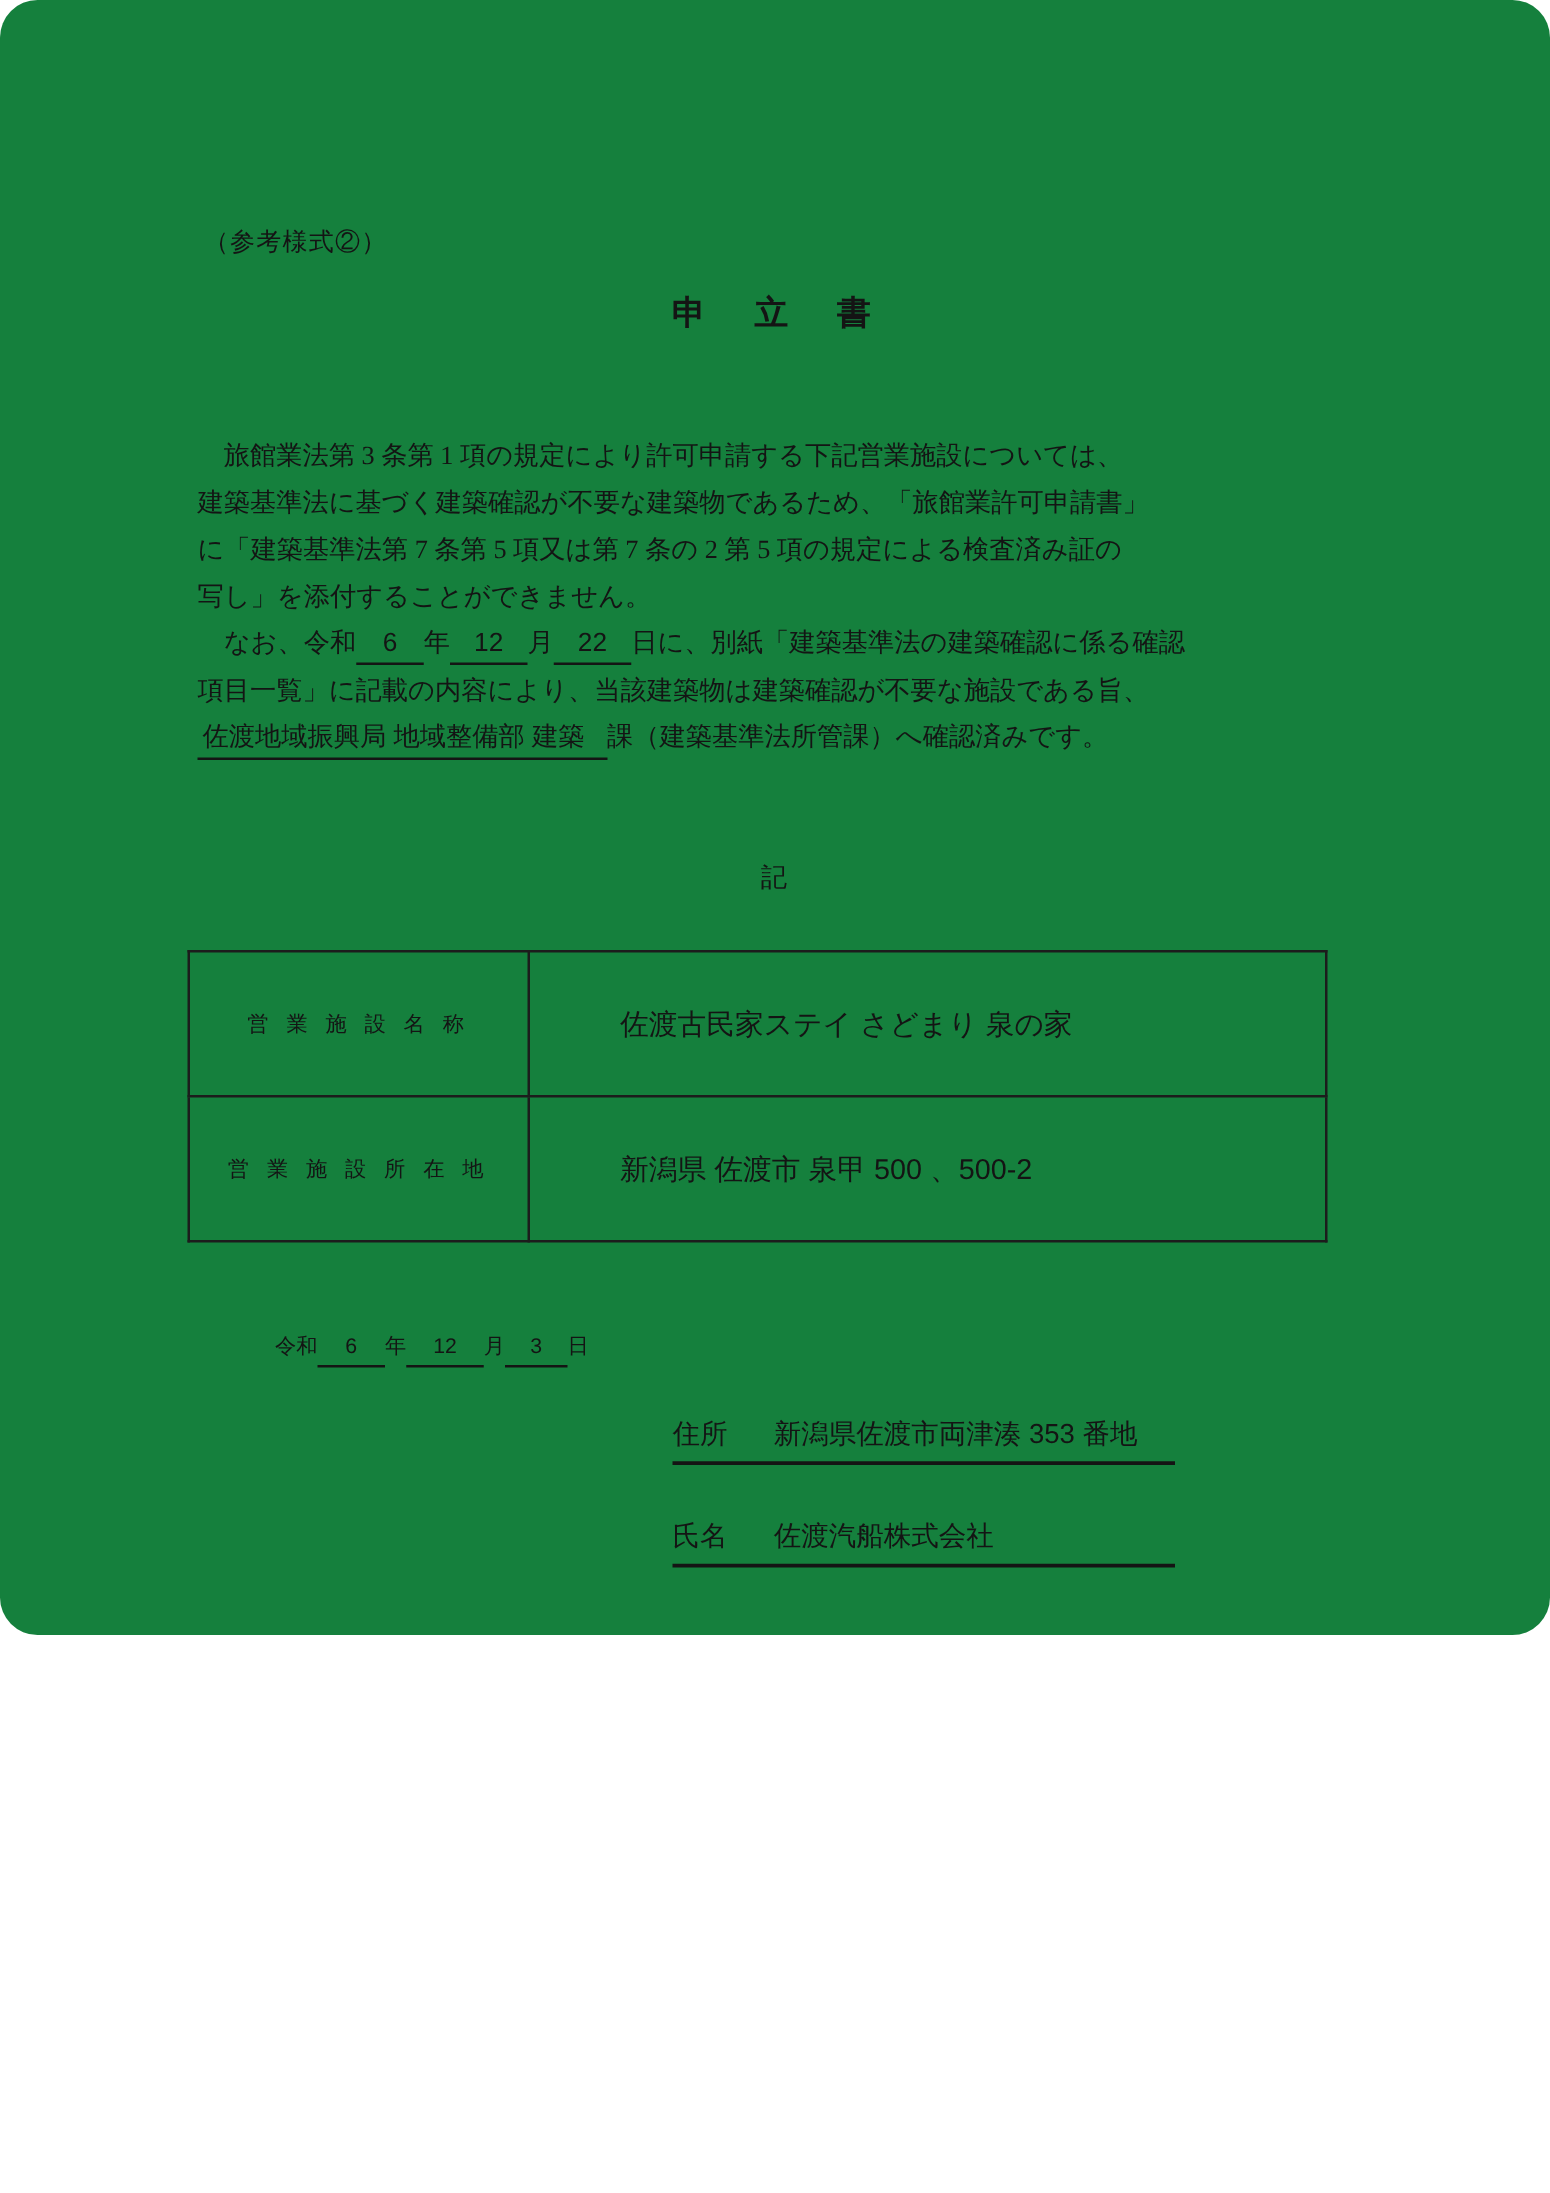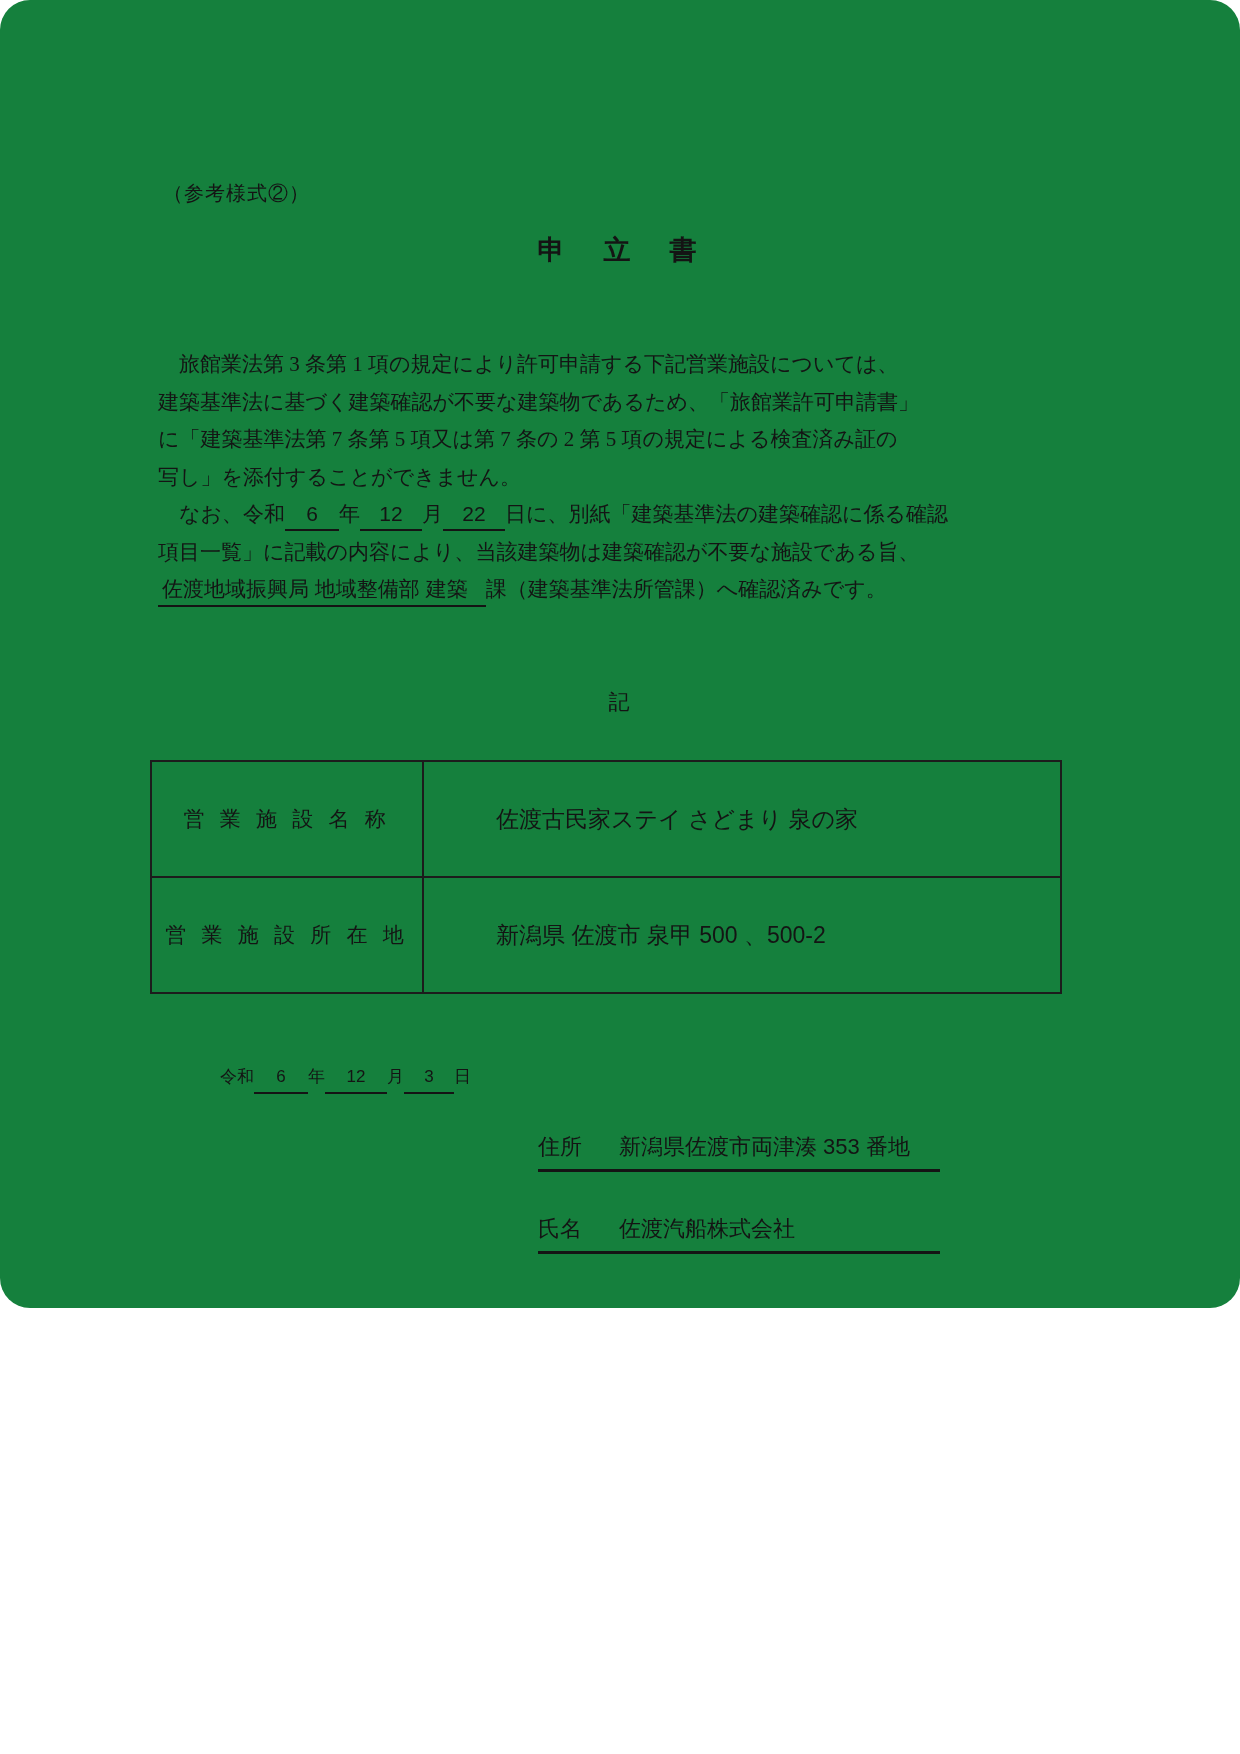--- a/index.html
+++ b/index.html
@@ -55,21 +55,21 @@
     position:absolute;left:150px;top:760px;
     border-collapse:collapse;table-layout:fixed;
   }
   .facility-table td{
     border:2px solid #1c1c1c;
     vertical-align:middle;
   }
   .td-label{
     width:268px;height:112px;
     text-align:center;
-    font-size:21px;letter-spacing:5px;margin-top:31px;
+    font-size:17px;letter-spacing:5px;margin-top:31px;
   }
   .td-value{
     width:563px;
     padding-left:72px;
     font-family:"Liberation Sans", sans-serif;
     font-size:23px;
   }
   .date-line{
     position:absolute;left:220px;top:1062px;
     font-size:17px;white-space:nowrap;

